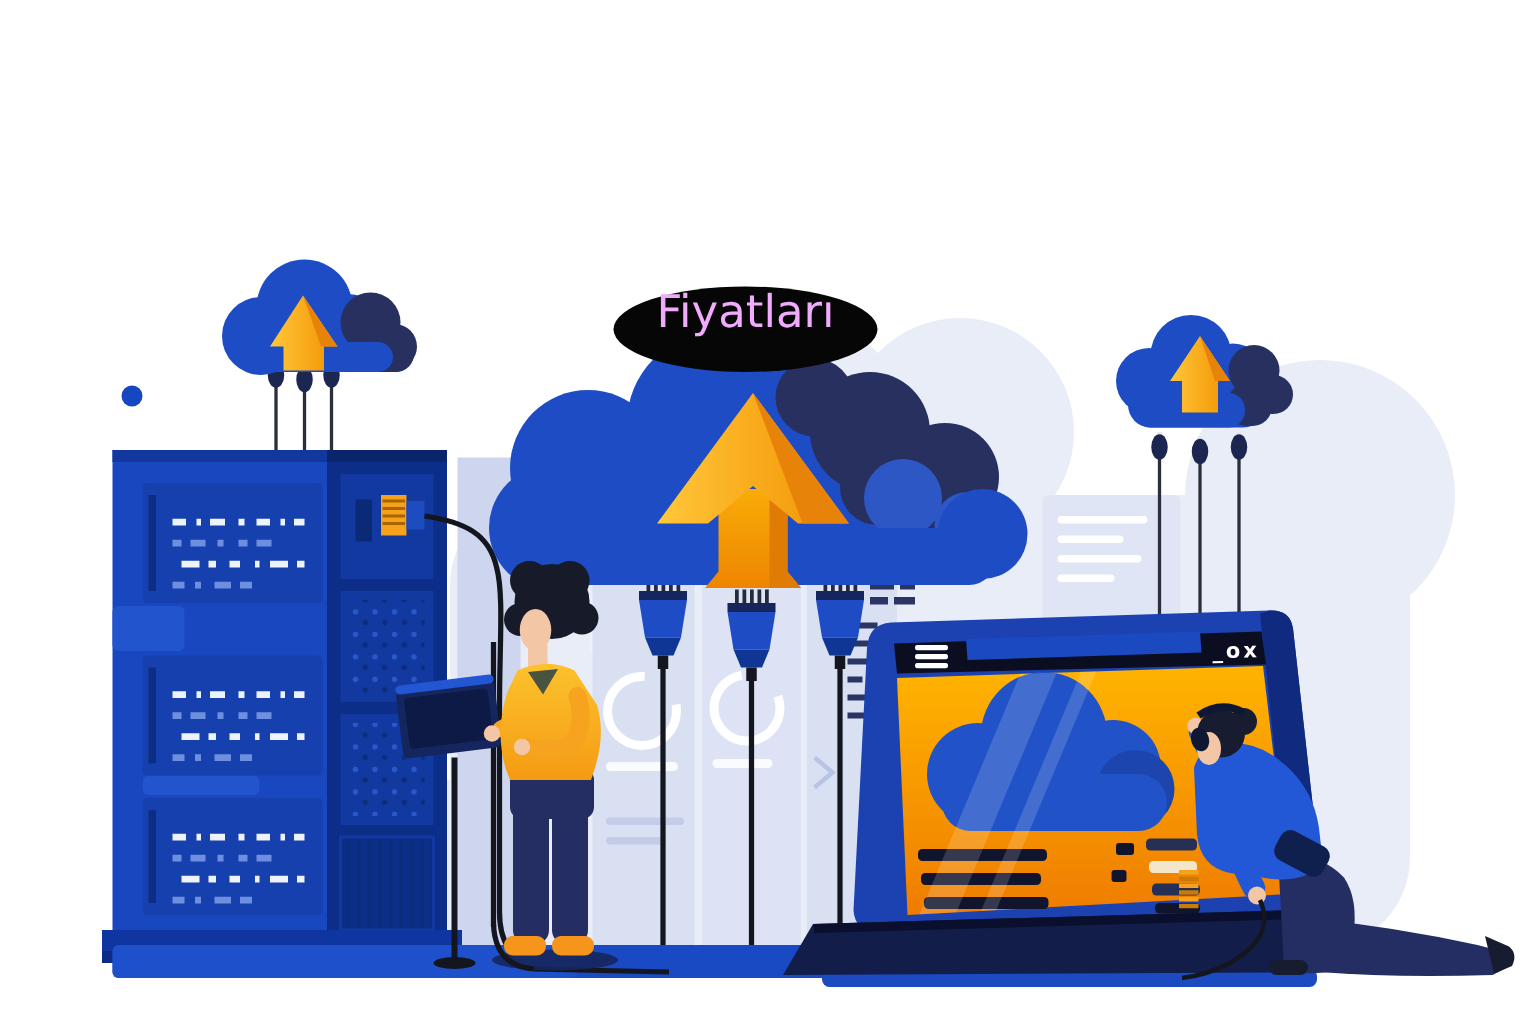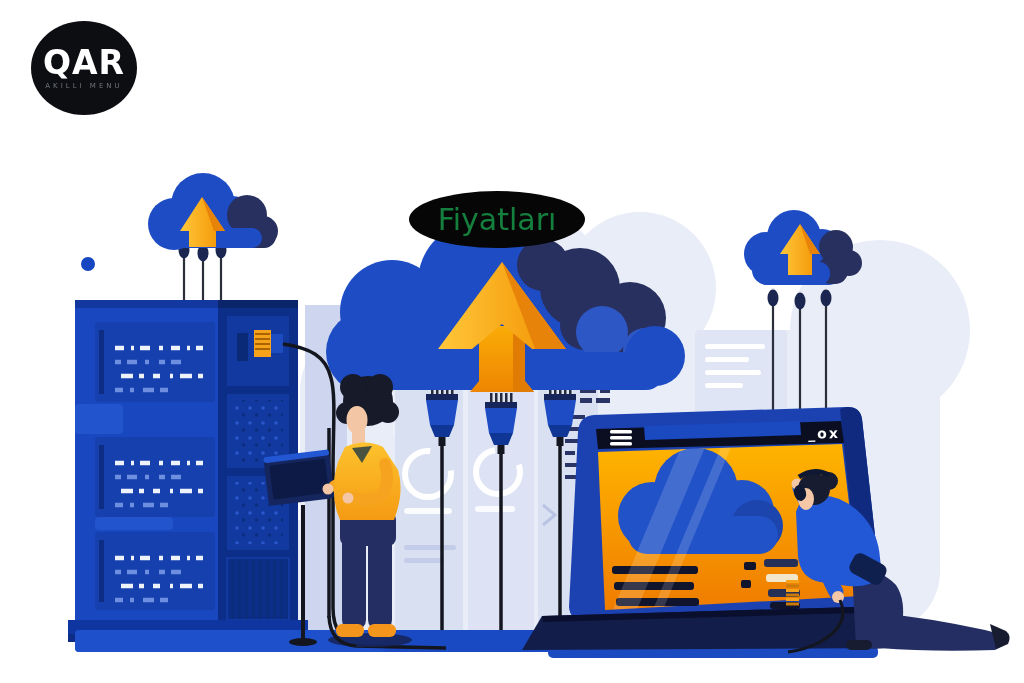--- a/index.html
+++ b/index.html
@@ -6,21 +6,21 @@
   #stage{position:relative;width:1024px;height:683px;overflow:hidden;background:#ffffff;
          font-family:"DejaVu Sans","Liberation Sans",sans-serif;}
   #stage svg{position:absolute;left:0;top:0;}
   .logo{position:absolute;left:31px;top:21px;width:106px;height:94px;border-radius:50%;
         background:#0d0e12;display:flex;flex-direction:column;align-items:center;justify-content:center;}
   .logo .big{color:#ffffff;font-size:33px;font-weight:bold;letter-spacing:1px;line-height:1;}
   .logo .small{color:#70757e;font-size:7px;letter-spacing:3px;margin-top:3px;}
   .title{position:absolute;left:0;top:112px;width:1024px;text-align:center;
          font-size:64px;font-weight:bold;color:#2f3a68;letter-spacing:0px;line-height:1.1;}
   .badge{position:absolute;left:409px;top:191px;width:176px;height:57px;border-radius:50%;
-         background:#060607;color:#15803d;font-size:30px;display:flex;align-items:center;justify-content:center;}
+         background:#060607;color:#f0abfc;font-size:30px;display:flex;align-items:flex-start;justify-content:center;}
 </style>
 </head>
 <body>
 
 <div id="stage">
 
 <svg width="1024" height="683" viewBox="0 0 1024 683">
   <defs>
     <linearGradient id="agrad" x1="0" y1="0" x2="1" y2="0">
       <stop offset="0" stop-color="#ffc73a"></stop>
@@ -349,23 +349,19 @@
     <g>
       <circle cx="814" cy="489" r="16" fill="#171c30"></circle>
       <circle cx="829" cy="481" r="9" fill="#171c30"></circle>
       <ellipse cx="806" cy="499" rx="8" ry="11" fill="#f3c7a5"></ellipse>
       <path d="M799,477 Q814,467 829,475" stroke="#0e1833" stroke-width="5" fill="none"></path>
       <ellipse cx="800" cy="493" rx="6" ry="8" transform="rotate(-15 800 493)" fill="#0e1833"></ellipse>
     </g>
   </g>
 </svg>
 
-<div class="logo">
-  <div class="big">QAR</div>
-  <div class="small">AKILLI MENU</div>
-</div>
 
 
 <div class="badge">
   <span>Fiyatları</span>
 </div>
 
 </div>
 
 </body></html>

